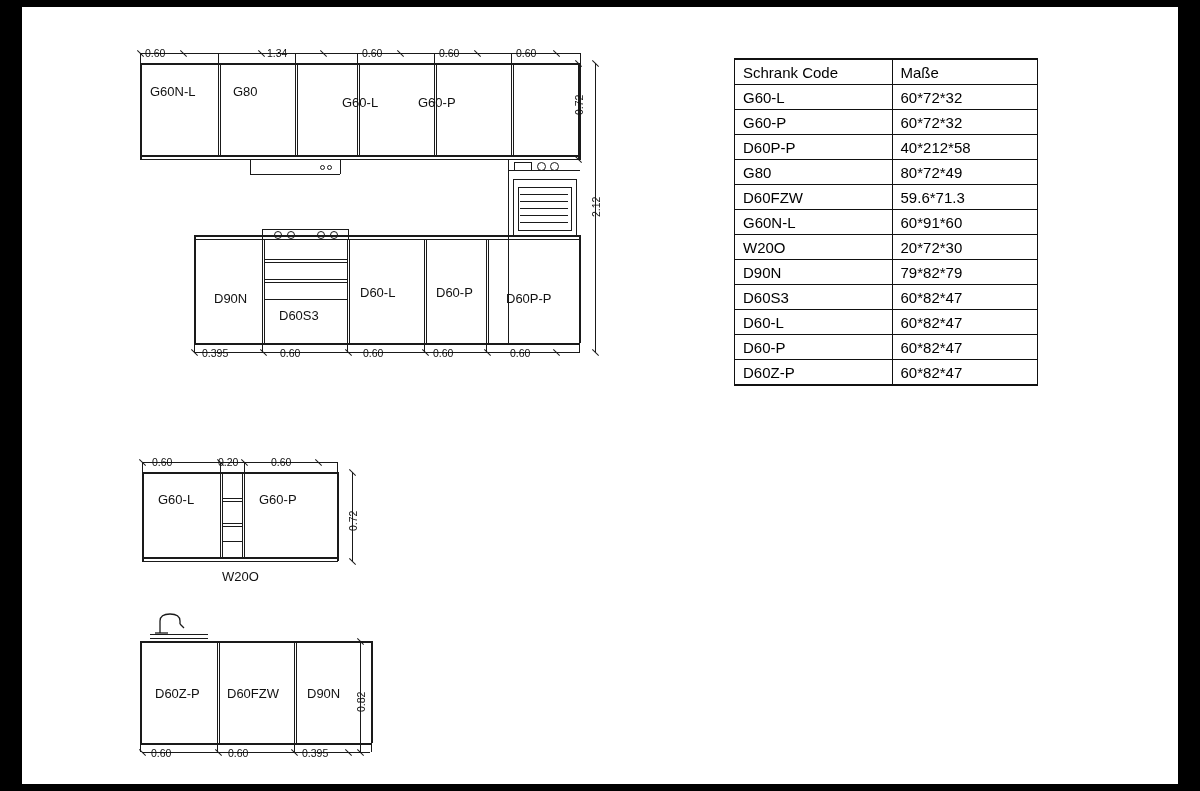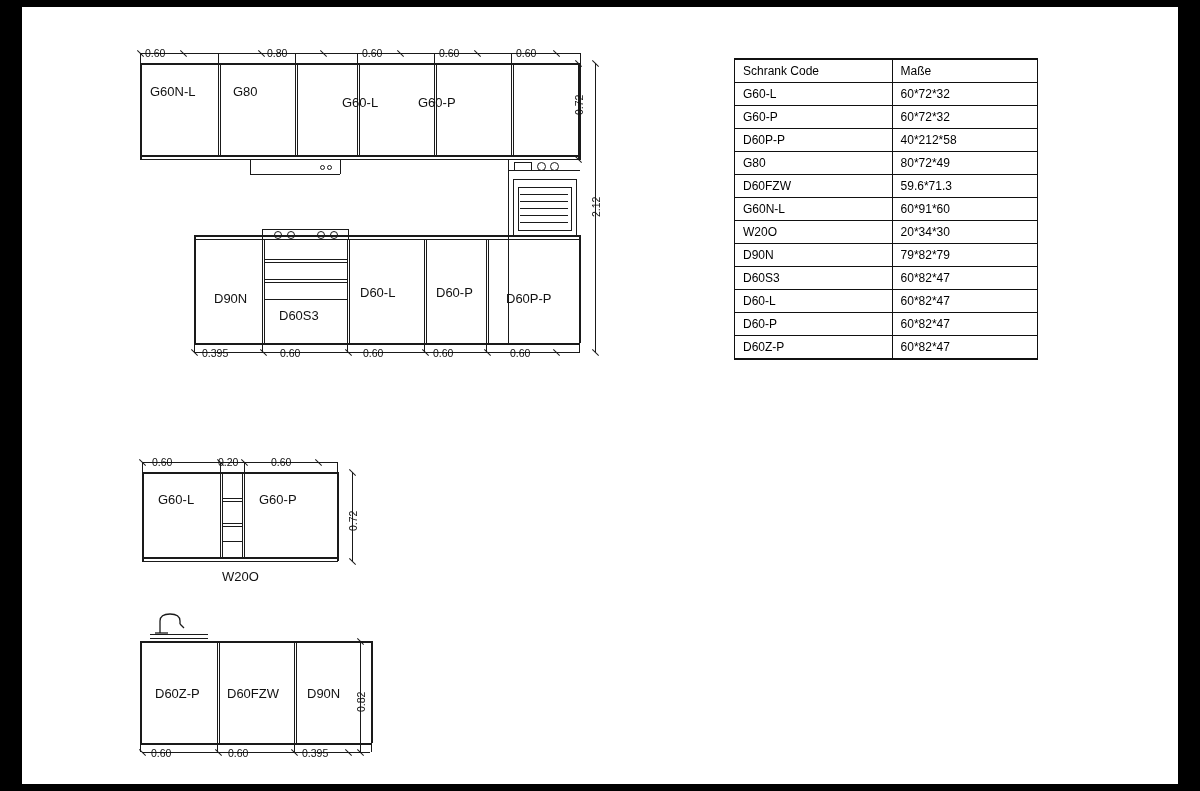--- a/index.html
+++ b/index.html
@@ -20,21 +20,21 @@
   .ln{position:absolute;background:#1a1a1a;}
   .h{height:1px;}
   .v{width:1px;}
   .h2{height:2px;}
   .v2{width:2px;}
   .tick{position:absolute;width:9px;height:1px;background:#1a1a1a;transform:rotate(45deg);}
   
   #tbl{position:absolute;left:712px;top:51px;width:302px;border:1.6px solid #111;background:#fff;}
   #tbl table{border-collapse:collapse;width:100%;}
   #tbl .title{font-size:16.5px;text-align:center;padding:6px 0 7px;border-bottom:1px solid #111;}
-  #tbl td{border:1px solid #111;font-size:12px;padding:3.5px 8px;height:15px;}
+  #tbl td{border:1px solid #111;font-size:15px;padding:3.5px 8px;height:15px;}
   #tbl td.c1{width:52%;}
   #tbl tr td:first-child{border-left:none;}
   #tbl tr td:last-child{border-right:none;}
   
   .grill{position:absolute;border:1px solid #1a1a1a;}
   .knob{position:absolute;border:1px solid #1a1a1a;border-radius:50%;}
   .sq{position:absolute;border:1px solid #1a1a1a;}
 </style>
 </head>
 <body>
@@ -68,21 +68,21 @@
           <tr>
               <td class="c1">D60FZW</td>
               <td>59.6*71.3</td>
             </tr>
           <tr>
               <td class="c1">G60N-L</td>
               <td>60*91*60</td>
             </tr>
           <tr>
               <td class="c1">W20O</td>
-              <td>20*34*30</td>
+              <td>20*72*30</td>
             </tr>
           <tr>
               <td class="c1">D90N</td>
               <td>79*82*79</td>
             </tr>
           <tr>
               <td class="c1">D60S3</td>
               <td>60*82*47</td>
             </tr>
           <tr>
@@ -105,21 +105,21 @@
 
       <div class="ln h" style="left:118px;top:46px;width:440px;"></div>
       <div class="tick" style="left:114px;top:46px;"></div>
       <div class="tick" style="left:157px;top:46px;"></div>
       <div class="tick" style="left:235px;top:46px;"></div>
       <div class="tick" style="left:297px;top:46px;"></div>
       <div class="tick" style="left:374px;top:46px;"></div>
       <div class="tick" style="left:451px;top:46px;"></div>
       <div class="tick" style="left:530px;top:46px;"></div>
       <div class="dim" style="left:123px;top:40px;">0.60</div>
-      <div class="dim" style="left:245px;top:40px;">0.80</div>
+      <div class="dim" style="left:245px;top:40px;">1.34</div>
       <div class="dim" style="left:340px;top:40px;">0.60</div>
       <div class="dim" style="left:417px;top:40px;">0.60</div>
       <div class="dim" style="left:494px;top:40px;">0.60</div>
 
       <div class="ln v" style="left:118px;top:46px;height:10px;"></div>
       <div class="ln v" style="left:196px;top:46px;height:10px;"></div>
       <div class="ln v" style="left:273px;top:46px;height:10px;"></div>
       <div class="ln v" style="left:335px;top:46px;height:10px;"></div>
       <div class="ln v" style="left:412px;top:46px;height:10px;"></div>
       <div class="ln v" style="left:489px;top:46px;height:10px;"></div>

